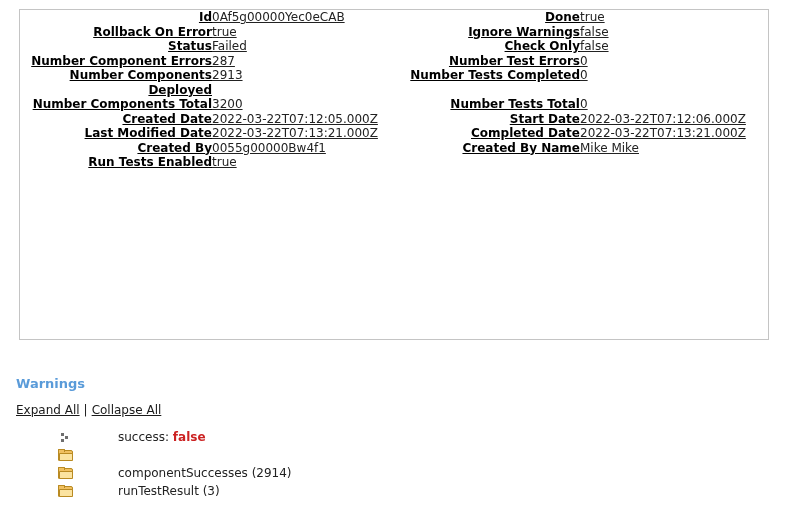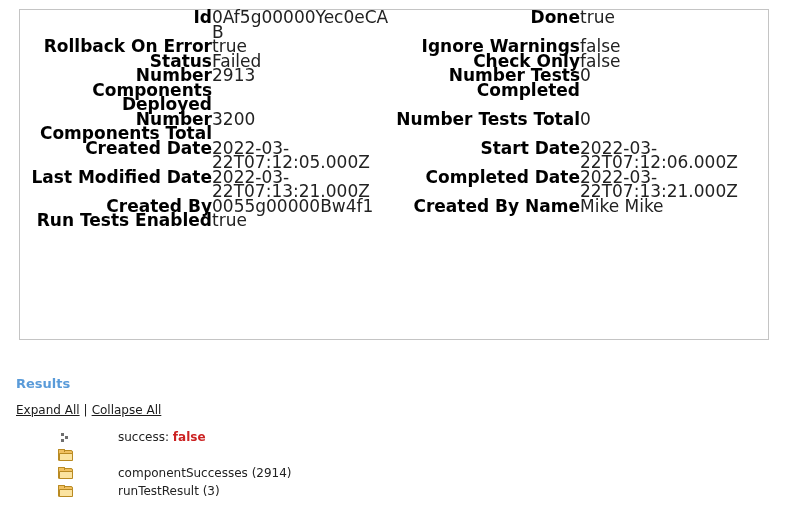--- a/index.html
+++ b/index.html
@@ -30,21 +30,22 @@
   }
   .detail-table {
     width: 100%;
     border-collapse: collapse;
     table-layout: fixed;
   }
   .detail-table td {
     vertical-align: top;
     padding: 0;
     line-height: 14.5px;
-    font-size: 17px;
+    font-size: 12px;
+    text-decoration: underline;
   }
   .col-lbl-l { width: 192px; }
   .col-val-l { width: 177px; }
   .col-gap   { width: 3px; }
   .col-lbl-r { width: 188px; }
   .col-val-r { width: 188px; }
 
   .lbl {
     text-align: right;
     font-weight: bold;
@@ -201,20 +202,27 @@
           <td class="val">false</td>
         </tr>
         <tr>
           <td class="lbl">Status</td>
           <td class="val">Failed</td>
           <td class="spacer-cell"></td>
           <td class="lbl">Check Only</td>
           <td class="val">false</td>
         </tr>
         <tr>
+          <td class="lbl">Number Component Errors</td>
+          <td class="val">287</td>
+          <td class="spacer-cell"></td>
+          <td class="lbl">Number Test Errors</td>
+          <td class="val">0</td>
+        </tr>
+        <tr>
           <td class="lbl">Number Components Deployed</td>
           <td class="val">2913</td>
           <td class="spacer-cell"></td>
           <td class="lbl">Number Tests Completed</td>
           <td class="val">0</td>
         </tr>
         <tr>
           <td class="lbl">Number Components Total</td>
           <td class="val">3200</td>
           <td class="spacer-cell"></td>
@@ -247,21 +255,21 @@
           <td class="val">true</td>
           <td class="spacer-cell"></td>
           <td class="lbl"></td>
           <td class="val"></td>
         </tr>
       </tbody>
   </table>
 </div>
 
 <div class="results-section">
-  <div class="results-heading">Results</div>
+  <div class="results-heading">Warnings</div>
 
   <div class="tree-actions">
     <a href="#">Expand All</a><span class="sep">|</span><a href="#">Collapse All</a>
   </div>
 
   <ul class="tree">
 
   <li class="tree-node">
         <span class="node-icon icon-leaf"></span>
         <span class="node-label"><span class="node-key">success:</span> <span class="node-value-false">false</span></span>

